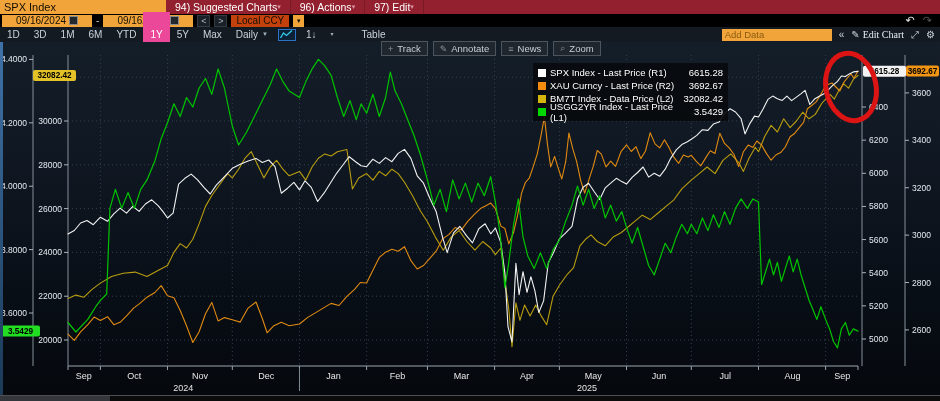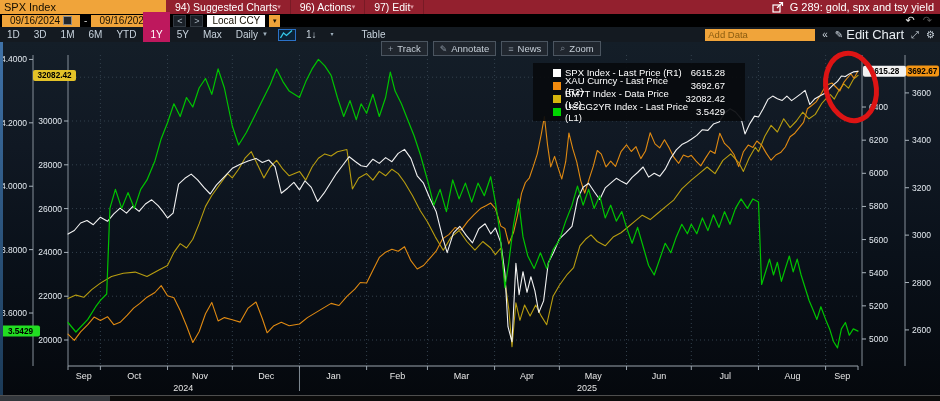--- a/index.html
+++ b/index.html
@@ -5,46 +5,46 @@
   html,body{margin:0;padding:0;}
   body{width:940px;height:401px;background:#000;font-family:"Liberation Sans",sans-serif;overflow:hidden;position:relative;}
   
   .bar-red{position:absolute;top:0;left:0;width:940px;height:14px;background:#93202e;display:flex;align-items:center;}
   .sec-field{width:166px;height:14px;background:#f0a43a;color:#140e02;font-size:11px;line-height:14px;padding-left:4px;box-sizing:border-box;}
   .menu-item{color:#fff;font-size:10.5px;padding:0 9px;display:flex;gap:0;align-items:center;height:100%;border-right:1px solid rgba(0,0,0,.18);}
   .caret{color:#d9959e;font-size:7px;}
   .title-right{margin-left:auto;display:flex;align-items:center;gap:6px;padding-right:6px;color:#fff;font-size:11px;}
   
   .bar-dates{position:absolute;top:14px;left:0;width:940px;height:13px;background:#000;display:flex;align-items:center;gap:4px;padding-left:2px;box-sizing:border-box;}
-  .date-field{background:#f0a43a;height:12px;display:flex;align-items:center;font-size:10px;color:#151003;padding:0 8px;gap:3px;}
+  .date-field{background:#f0a43a;height:12px;display:flex;align-items:center;font-size:10px;color:#151003;padding:0 14px;gap:3px;}
   .cal{width:9px;height:9px;background:#23282e;border:1px solid #8a8a8a;box-sizing:border-box;}
   .dash{color:#ccc;font-size:10px;}
   .nav-btn{width:13px;height:12px;background:#1a2027;color:#aab6c0;font-size:9px;text-align:center;line-height:11px;border:1px solid #323a42;box-sizing:border-box;}
-  .ccy-field{background:#ffffff;height:12px;line-height:12px;font-size:10px;color:#151003;padding:0 5px;}
+  .ccy-field{background:#c2410c;height:12px;line-height:12px;font-size:10px;color:#151003;padding:0 5px;}
   .ccy-dd{background:#f0a43a;height:12px;width:11px;line-height:12px;font-size:7px;color:#151003;text-align:center;}
   .undo-redo{margin-left:auto;padding-right:8px;display:flex;gap:8px;font-size:11px;color:#e8e8e8;}
   .undo-redo .dim{color:#555;}
   
   .bar-periods{position:absolute;top:27px;left:0;width:940px;height:15px;background:#141a21;display:flex;align-items:center;font-size:10px;color:#c9d4de;}
   .pbtn{padding:16px 7px;height:13px;line-height:13px;}
-  .pbtn.sel{background:#be185d;color:#fff;}
+  .pbtn.sel{background:#ec4899;color:#fff;}
   .daily{display:flex;gap:4px;align-items:center;}
   .caret2{font-size:6px;color:#9fb0bd;}
   .cicon{width:18px;height:12px;border:1px solid #2b72c8;background:#0b2236;display:flex;align-items:center;justify-content:center;margin:0 3px;box-sizing:border-box;}
   .right-tools{margin-left:auto;display:flex;align-items:center;gap:7px;padding-right:5px;}
   #addData{width:104px;height:12px;background:#f0a43a;border:none;font-size:9.5px;color:#6b4a08;padding:0 3px;font-family:inherit;}
   #addData::placeholder{color:#8a5c10;opacity:1;}
   .tool{color:#cdd6de;font-size:10px;}
-  .tool-label{color:#e8eef3;font-size:13px;margin-left:-4px;}
+  .tool-label{color:#e8eef3;font-size:10px;margin-left:-4px;font-family:Liberation Serif, serif;}
   
   .chart-wrap{position:absolute;top:42px;left:0;width:940px;height:353px;background:linear-gradient(180deg,#141e28 0%,#101823 30%,#0a111a 60%,#05080d 100%);}
   .blue-strip{position:absolute;left:0;top:0;width:3px;height:353px;background:linear-gradient(180deg,#3f72a8,#1b3a57);}
   #chart-svg{position:absolute;left:0;top:0;}
   #chart-svg text{font-family:"Liberation Sans",sans-serif;}
-  #legend{position:absolute;left:533px;top:21px;width:212px;background:rgba(8,10,13,0.92);padding:3px 20px;box-sizing:border-box;}
+  #legend{position:absolute;left:533px;top:21px;width:195px;background:rgba(8,10,13,0.92);padding:3px 5px;box-sizing:border-box;}
   .lrow{display:flex;align-items:center;gap:4px;font-size:9.5px;color:#fff;height:13px;}
   .sw{width:8px;height:8px;flex:none;}
   .lval{margin-left:auto;}
   .chart-toolbar{position:absolute;top:41px;left:381px;display:flex;gap:5px;z-index:5;}
   .tbtn{display:flex;align-items:center;gap:4px;background:#20262e;border:1px solid #4b5560;color:#c6cfd8;font-size:9.5px;height:13px;padding:0 6px;}
   .ticon{color:#8d98a4;font-size:9px;}
   
   .bottom-strip{position:absolute;top:395px;left:0;width:940px;height:6px;background:#0b0b0b;border-top:1px solid #4e4e4e;box-sizing:border-box;}
   .bottom-strip .lseg{position:absolute;left:0;top:0;width:110px;height:5px;background:#33373c;}
 </style>
@@ -57,29 +57,20 @@
     <span>94) Suggested Charts</span>
     <span class="caret">▾</span>
   </div>
   <div class="menu-item">
     <span>96) Actions</span>
     <span class="caret">▾</span>
   </div>
   <div class="menu-item">
     <span>97) Edit</span>
     <span class="caret">▾</span>
-  </div>
-  <div class="title-right">
-    <span style="display:inline-flex;">
-      <svg width="12" height="11" viewBox="0 0 12 11">
-          <rect x="1" y="3" width="7" height="7" fill="none" stroke="#fff" stroke-width="1.2"></rect>
-          <path d="M5 6 L10.5 0.5 M7 0.5 h3.5 v3.5" stroke="#fff" stroke-width="1.2" fill="none"></path>
-        </svg>
-    </span>
-    <span>G 289: gold, spx and tsy yield</span>
   </div>
 </div>
 
 <div class="bar-dates">
   <div class="date-field">
     <span>09/16/2024</span>
     <span class="cal"></span>
   </div>
   <span class="dash">-</span>
   <div class="date-field">

